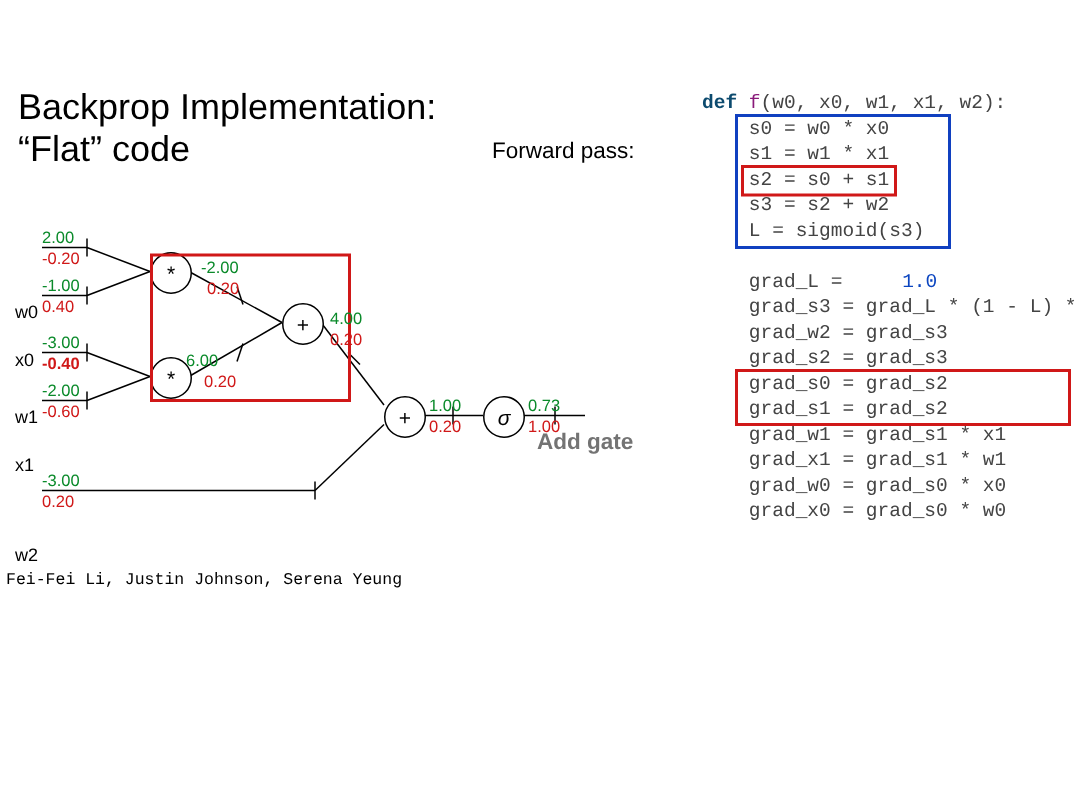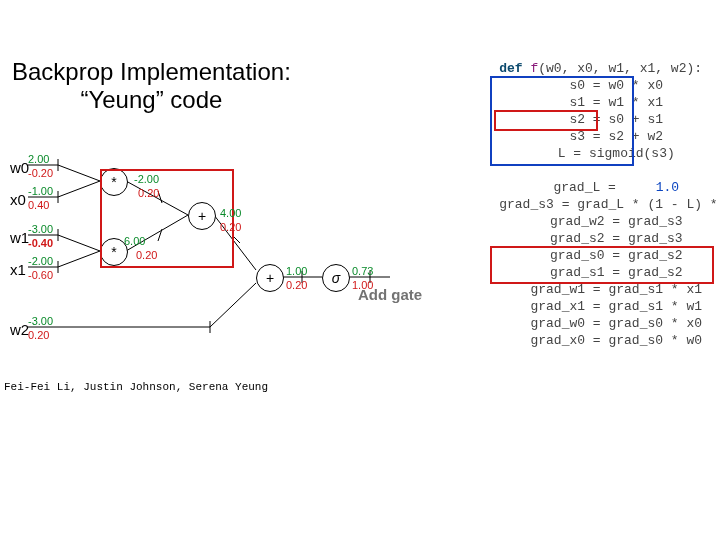--- a/index.html
+++ b/index.html
@@ -10,21 +10,20 @@
     background: #fff;
     font-family: Arial, Helvetica, sans-serif;
     color: #000;
     position: relative;
     overflow: hidden;
   }
   .slide {
     position: relative;
     width: 720px;
     height: 399px;
-    text-align: center;
   }
   .title {
     position: absolute;
     left: 12px;
     top: 58px;
     font-size: 24px;
     line-height: 1.15;
     color: #000;
   }
   .label {
@@ -90,41 +89,42 @@
   }
   .edge-val {
     position: absolute;
     font-size: 11px;
     line-height: 12px;
   }
   .green { color: #0a8a2a; }
   .red { color: #d01818; }
   .varlbl {
     position: absolute;
-    font-size: 15px;
-    color: #000;
+    font-size: 12px;
+    color: #000;
+    margin-top: 42px;
   }
   svg.lines {
     position: absolute;
     left: 0; top: 0;
     width: 450px;
     height: 200px;
   }
 </style>
 </head>
 <body>
 <div class="slide">
 
   <div class="title">
     <span>Backprop Implementation:</span><br>
-    <span>“Yeung” code</span>
+    <span>“Flat” code</span>
   </div>
 
   <div class="label" style="left:328px; top:92px;">
-    <br>
+    <span>Forward pass:</span><br>
   </div>
 
   <div class="label addgate" style="left:358px; top:286px;">
     <span>Add gate</span>
   </div>
 
   <div class="footer">
     <span>Fei-Fei Li, Justin Johnson, Serena Yeung</span>
   </div>
 

